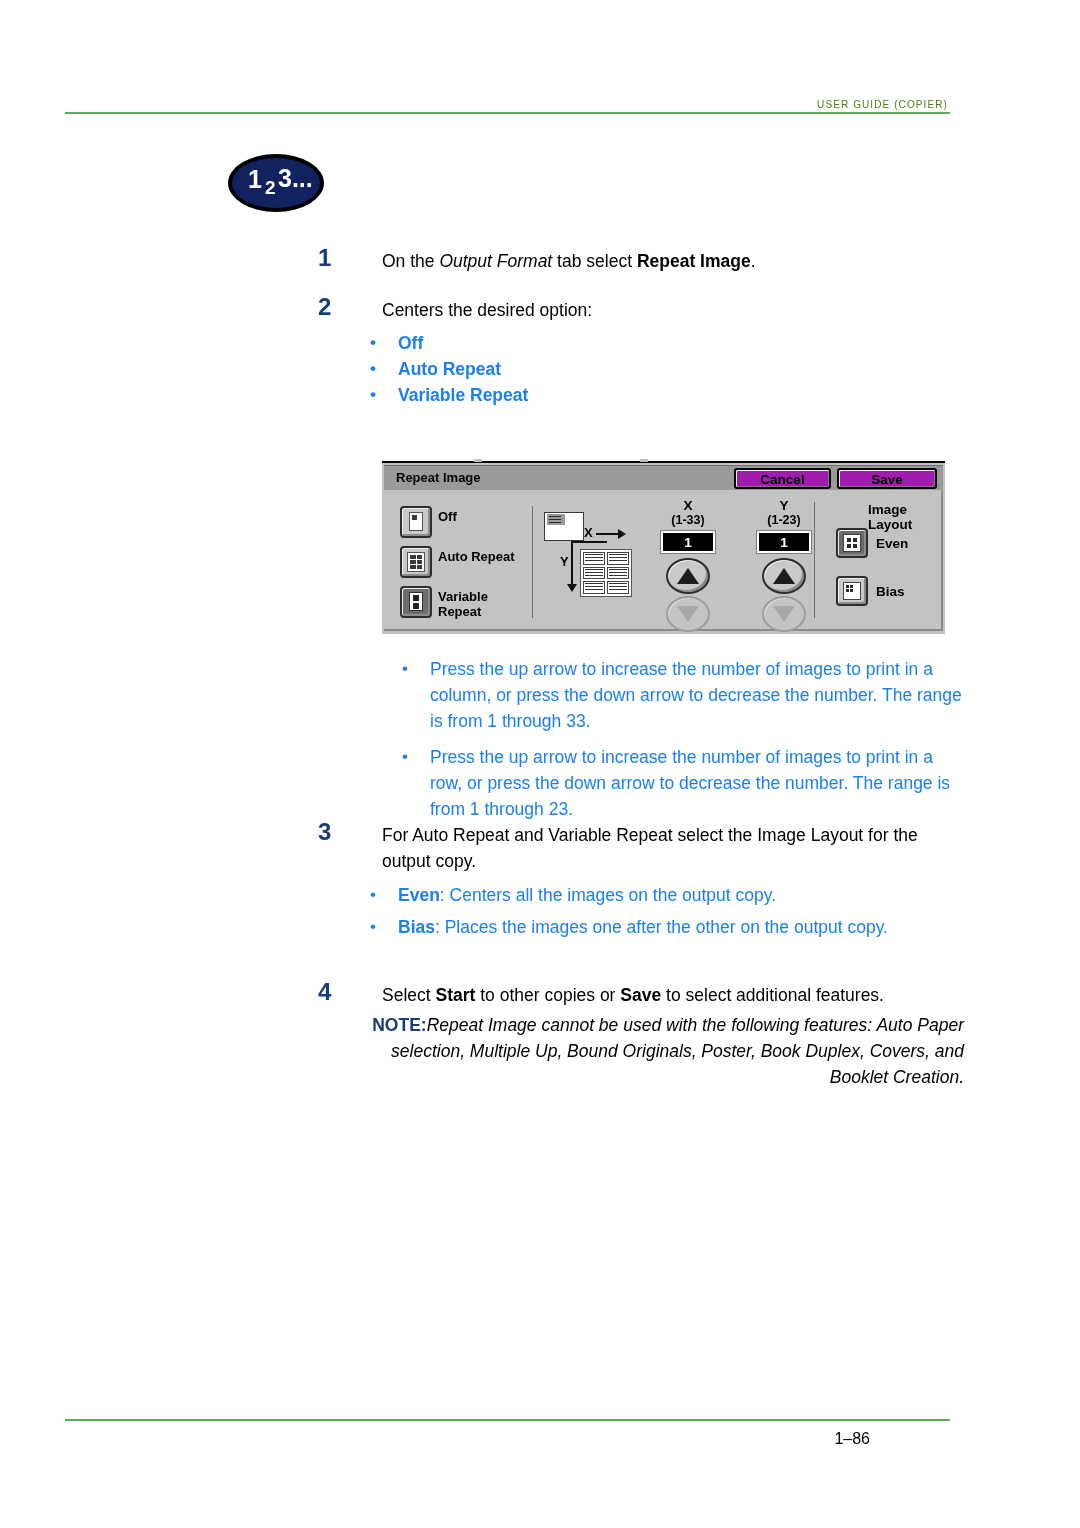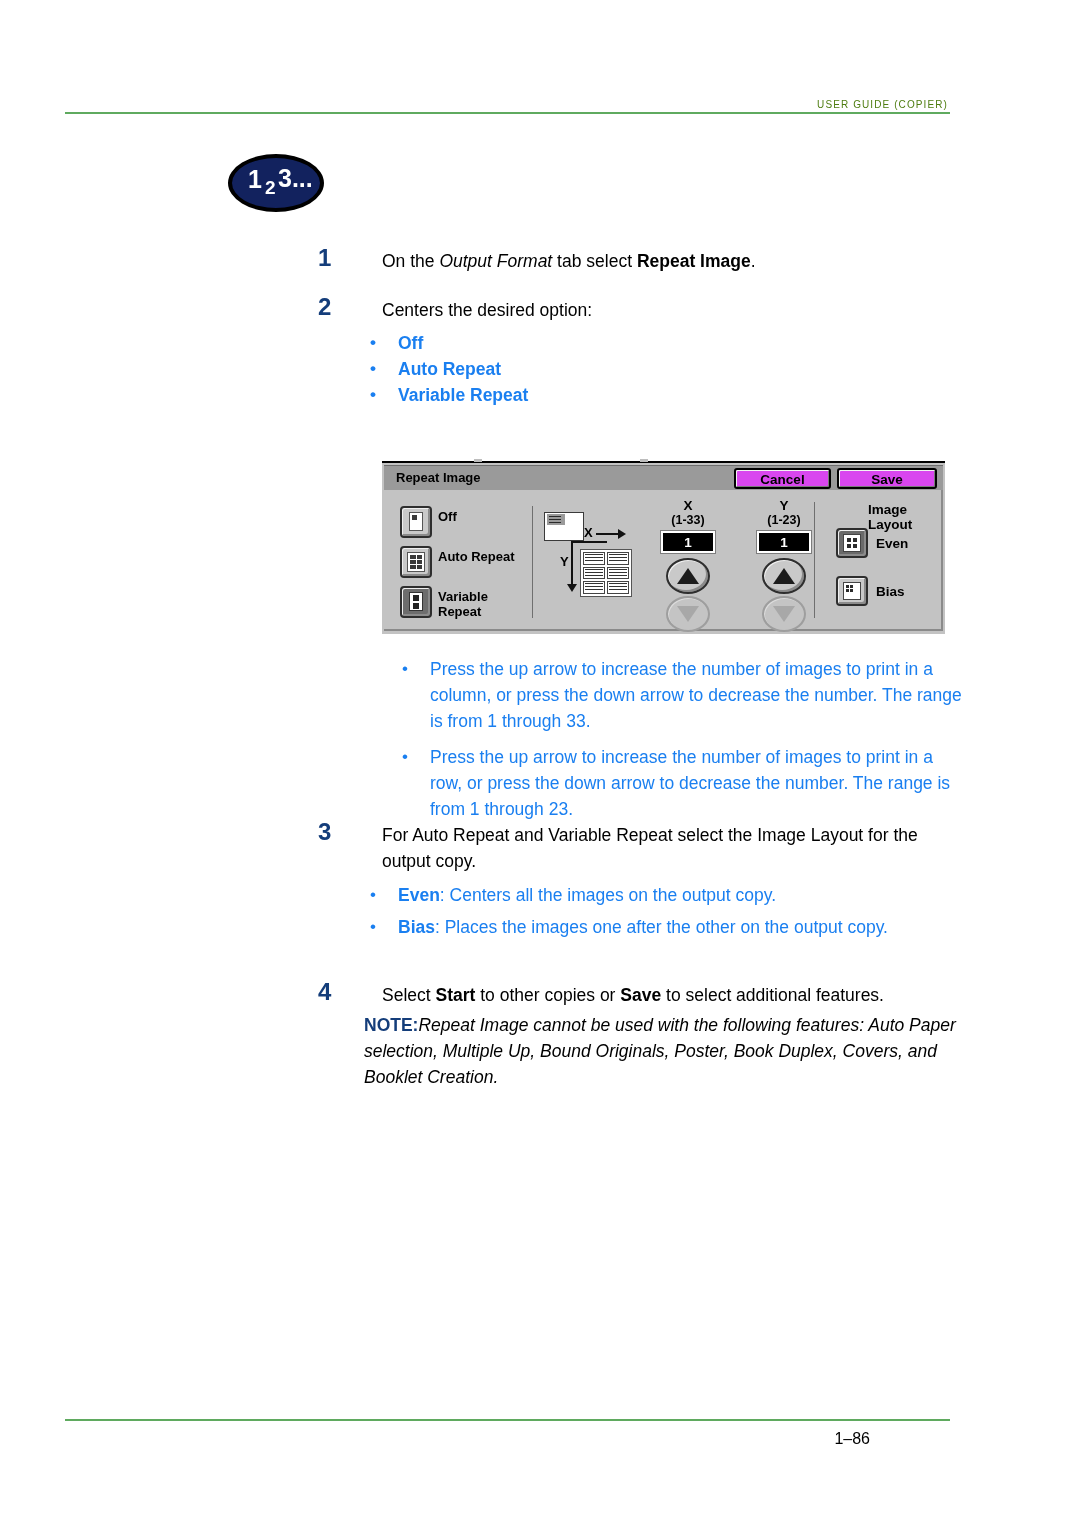--- a/index.html
+++ b/index.html
@@ -130,21 +130,21 @@
     position: absolute; left: 2px; top: 10px; width: 559px; height: 25px;
     background: #9a9a9a;
     border-top: 1px solid #6e6e6e;
   }
   .title-text {
     position: absolute; left: 12px; top: 4px;
     font-size: 13px; font-weight: bold; color: #000;
   }
   .tb-btn {
     position: absolute; top: 2px; height: 21px;
-    background: #d946ef;
+    background: #a21caf;
     border: 2px solid #000;
     border-radius: 3px;
     box-shadow: inset 1px 1px 0 #f2f2f2, inset -1px -1px 0 #7a7a7a;
     font-size: 13.5px; font-weight: bold;
     text-align: center; line-height: 19px;
     box-sizing: border-box;
   }
   .tb-cancel { right: 112px; width: 97px; }
   .tb-save   { right: 6px;   width: 100px; }
 
@@ -300,20 +300,21 @@
   .il-glyph.bias { padding: 2px 7px 7px 2px; gap: 1px; }
   .il-glyph i { background: #2b2b2b; display: block; }
   .il-label { position: absolute; font-size: 13.5px; font-weight: bold; }
 
   
   .note {
     position: absolute;
     font-size: 17.5px;
     line-height: 26px;
     font-style: italic;
+    text-align: right;
   }
   .note .navy-bold { font-style: normal; }
 
   
   .footer-rule {
     position: absolute; left: 65px; top: 1419px; width: 885px; height: 2px;
     background: #5faa5f;
   }
   .footer-text {
     position: absolute; left: 65px; top: 1430px; width: 885px;

